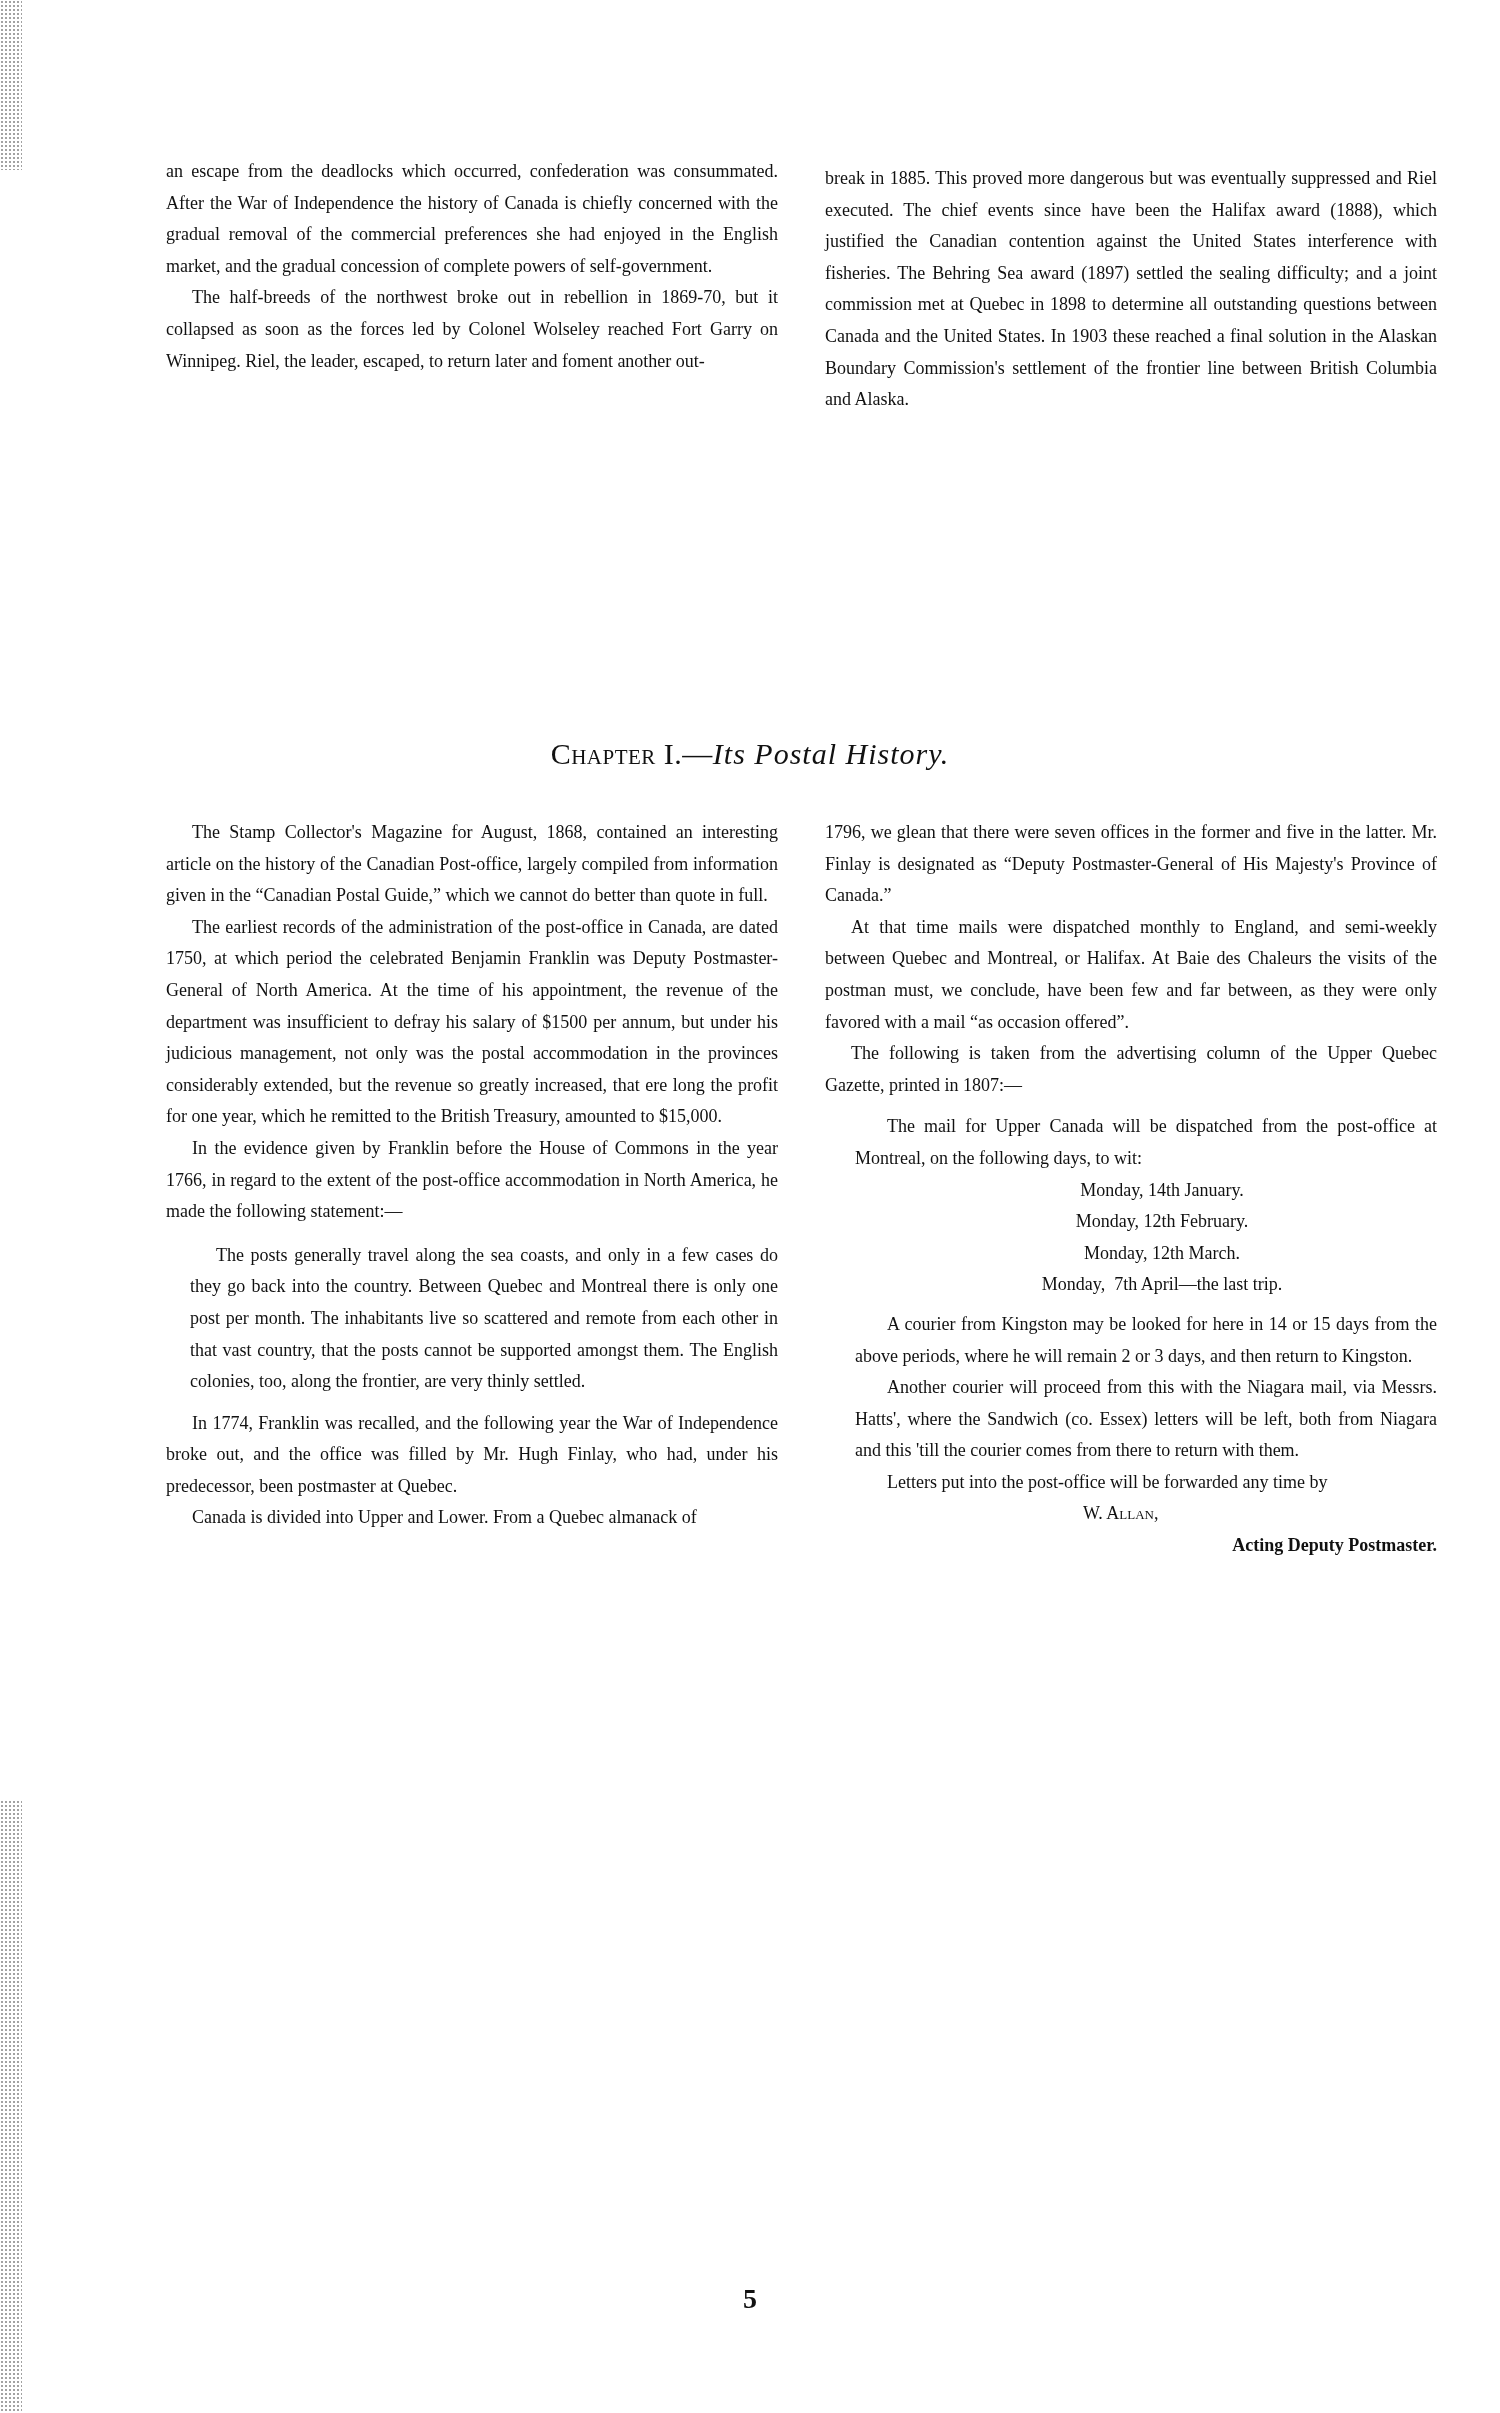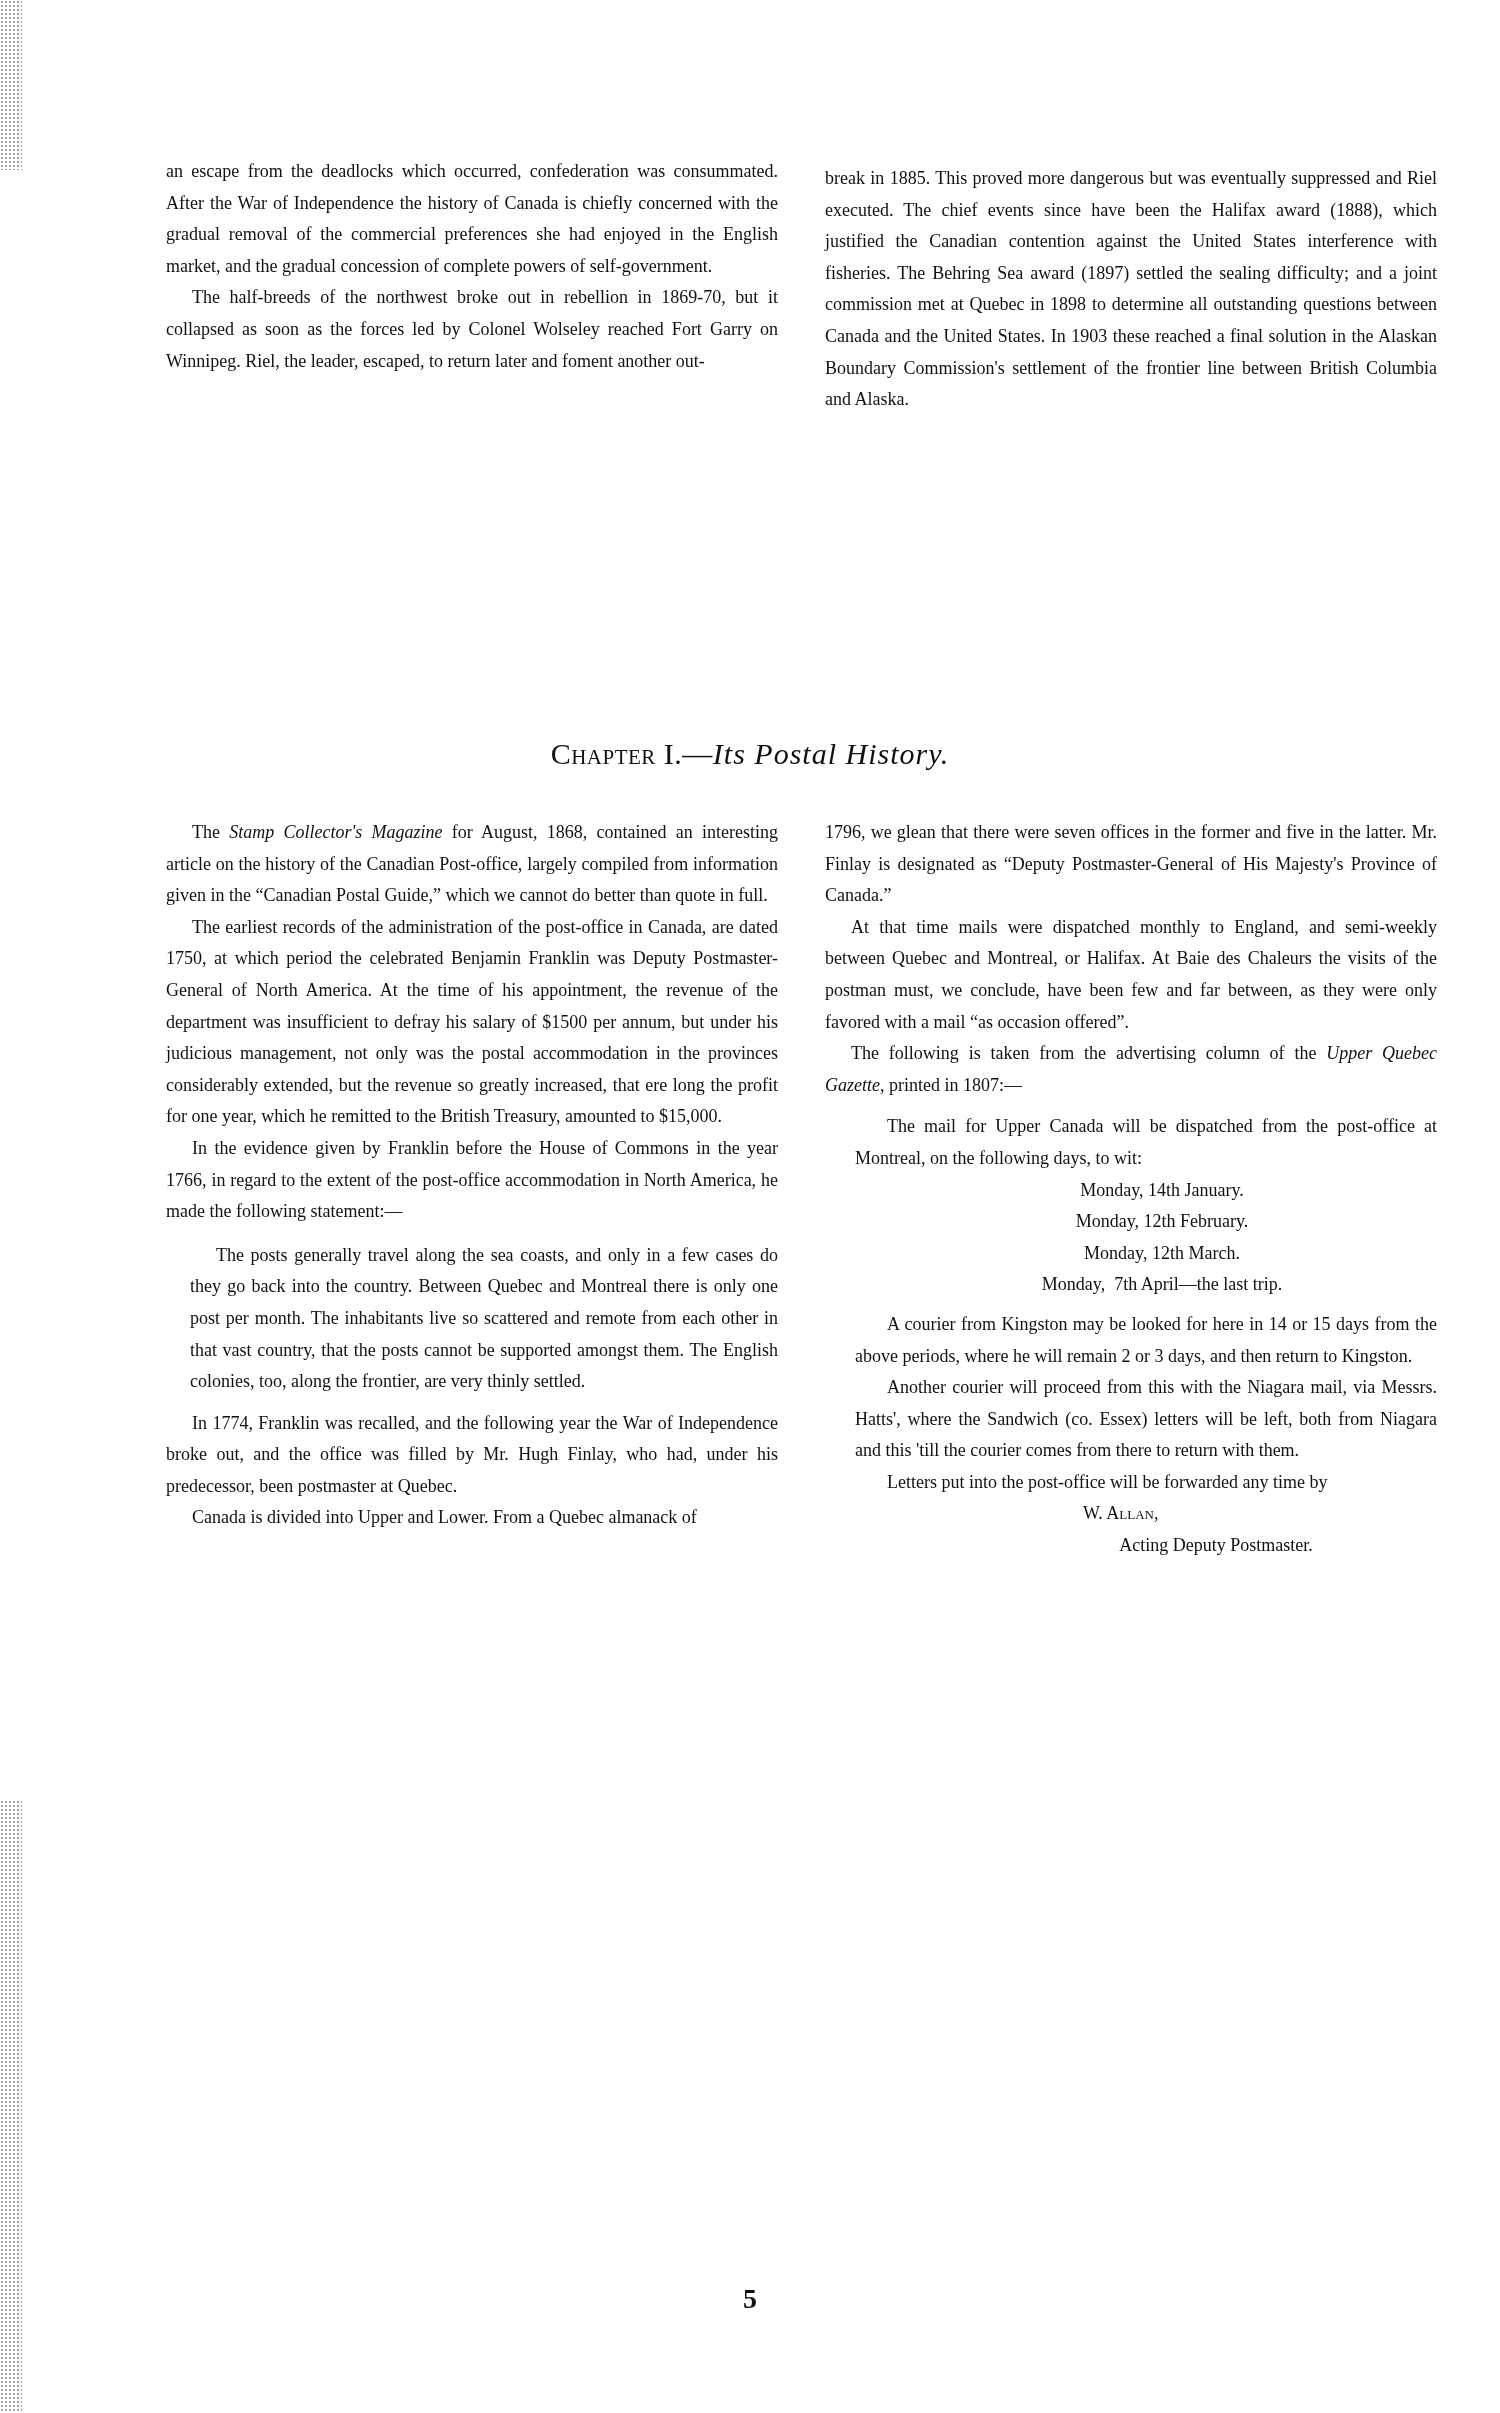--- a/index.html
+++ b/index.html
@@ -50,39 +50,40 @@
       position: absolute;
       top: 737px;
       left: 0;
       width: 1500px;
       text-align: center;
       font-size: 30px;
       letter-spacing: 0.5px;
     }
     .smallcaps { font-variant: small-caps; font-family: Liberation Serif, serif; }
     .chapter .it { font-style: italic; letter-spacing: 1px; }
-    .it { font-style: italic; }
+    .it { }
     .ad-block {
       padding-left: 30px;
       margin-top: 10px;
     }
     .ad-block p { text-indent: 32px; }
     .dates {
       margin: 0 0 8px 0;
       padding-left: 32px;
       text-align: center;
     }
     .dates div { line-height: 31.6px; }
     .sig-name {
       text-align: left;
       padding-left: 228px;
     }
     .sig-title {
-      text-align: center;
+      text-align: right;
       padding-left: 140px;
+      font-weight: bold;
     }
     .page-number {
       position: absolute;
       top: 2283px;
       left: 0;
       width: 1500px;
       text-align: center;
       font-size: 28px;
       font-weight: bold;
     }

